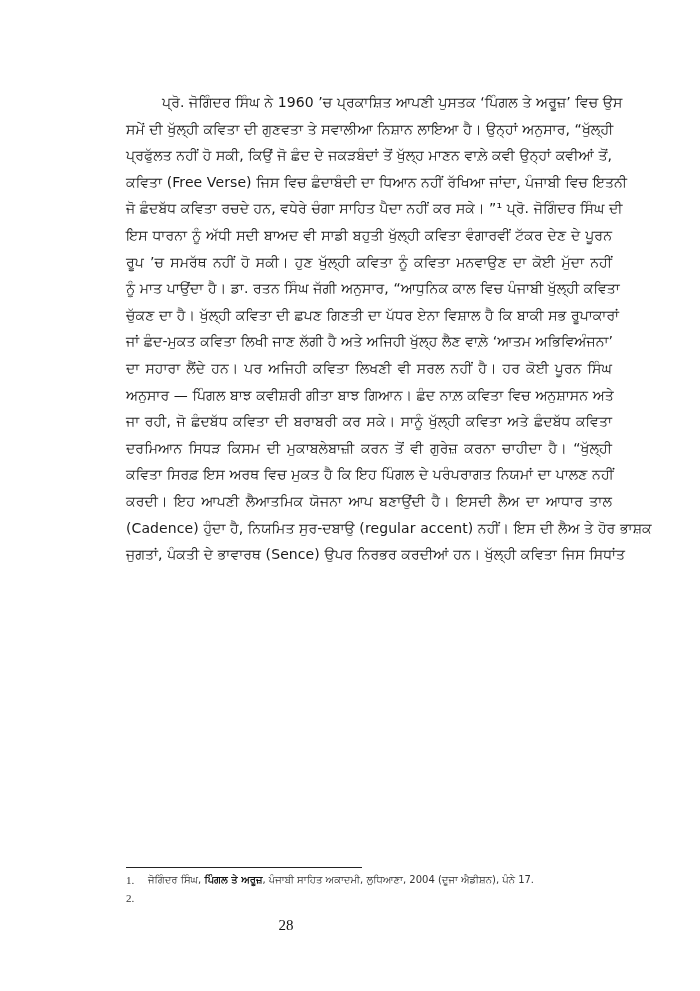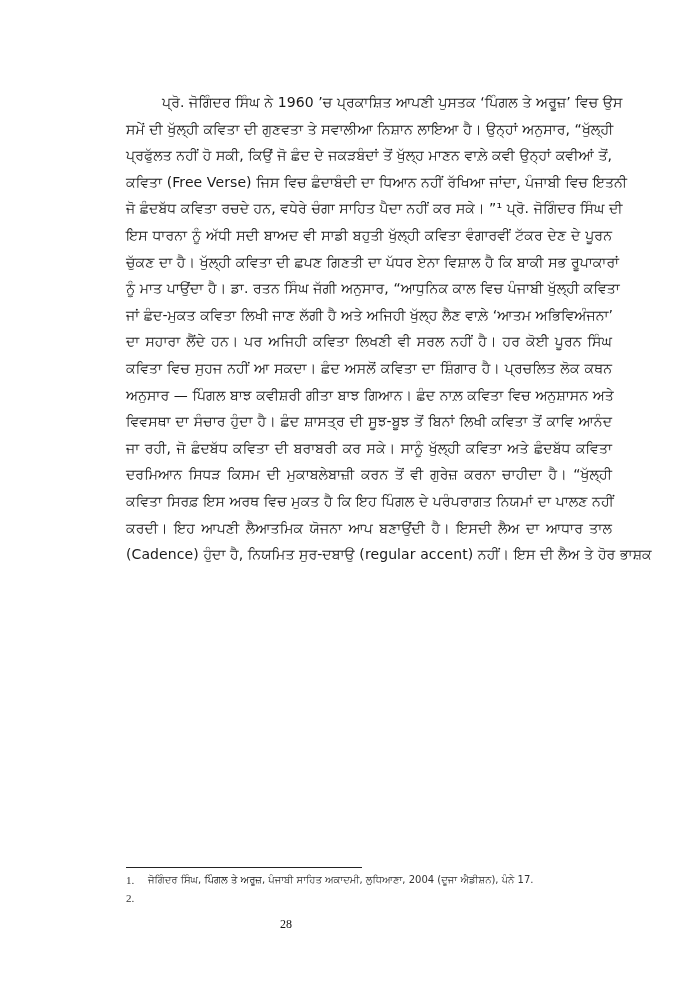--- a/index.html
+++ b/index.html
@@ -64,59 +64,59 @@
       line-height: 18px;
       white-space: nowrap;
       display: flex;
     }
     .fn-num {
       width: 22px;
       font-family: "Liberation Serif", "DejaVu Serif", serif;
       font-size: 11px;
     }
     .fn-text b {
-      font-weight: normal;
+      font-weight: bold;
       color: #111;
       margin-top: 40px;
     }
     .page-number {
       position: absolute;
       left: 0;
       width: 572px;
       top: 917px;
       text-align: center;
       font-family: "Liberation Serif", "DejaVu Serif", serif;
-      font-size: 12px;
+      font-size: 15px;
       color: #111;
     }
   </style>
 </head>
 <body>
 
 <div class="page">
 
   <div class="body-text">
     <div class="line indent">ਪ੍ਰੋ. ਜੋਗਿੰਦਰ ਸਿੰਘ ਨੇ 1960 ’ਚ ਪ੍ਰਕਾਸ਼ਿਤ ਆਪਣੀ ਪੁਸਤਕ ‘ਪਿੰਗਲ ਤੇ ਅਰੂਜ਼’ ਵਿਚ ਉਸ</div>
     <div class="line">ਸਮੇਂ ਦੀ ਖੁੱਲ੍ਹੀ ਕਵਿਤਾ ਦੀ ਗੁਣਵਤਾ ਤੇ ਸਵਾਲੀਆ ਨਿਸ਼ਾਨ ਲਾਇਆ ਹੈ। ਉਨ੍ਹਾਂ ਅਨੁਸਾਰ, “ਖੁੱਲ੍ਹੀ</div>
     <div class="line">ਪ੍ਰਫੁੱਲਤ ਨਹੀਂ ਹੋ ਸਕੀ, ਕਿਉਂ ਜੋ ਛੰਦ ਦੇ ਜਕੜਬੰਦਾਂ ਤੋਂ ਖੁੱਲ੍ਹ ਮਾਣਨ ਵਾਲ਼ੇ ਕਵੀ ਉਨ੍ਹਾਂ ਕਵੀਆਂ ਤੋਂ,</div>
     <div class="line">ਕਵਿਤਾ (Free Verse) ਜਿਸ ਵਿਚ ਛੰਦਾਬੰਦੀ ਦਾ ਧਿਆਨ ਨਹੀਂ ਰੱਖਿਆ ਜਾਂਦਾ, ਪੰਜਾਬੀ ਵਿਚ ਇਤਨੀ</div>
     <div class="line">ਜੋ ਛੰਦਬੱਧ ਕਵਿਤਾ ਰਚਦੇ ਹਨ, ਵਧੇਰੇ ਚੰਗਾ ਸਾਹਿਤ ਪੈਦਾ ਨਹੀਂ ਕਰ ਸਕੇ। ”¹ ਪ੍ਰੋ. ਜੋਗਿੰਦਰ ਸਿੰਘ ਦੀ</div>
     <div class="line">ਇਸ ਧਾਰਨਾ ਨੂੰ ਅੱਧੀ ਸਦੀ ਬਾਅਦ ਵੀ ਸਾਡੀ ਬਹੁਤੀ ਖੁੱਲ੍ਹੀ ਕਵਿਤਾ ਵੰਗਾਰਵੀਂ ਟੱਕਰ ਦੇਣ ਦੇ ਪੂਰਨ</div>
+    <div class="line">ਰੂਪ ’ਚ ਸਮਰੱਥ ਨਹੀਂ ਹੋ ਸਕੀ। ਹੁਣ ਖੁੱਲ੍ਹੀ ਕਵਿਤਾ ਨੂੰ ਕਵਿਤਾ ਮਨਵਾਉਣ ਦਾ ਕੋਈ ਮੁੱਦਾ ਨਹੀਂ</div>
+    <div class="line">ਨੂੰ ਮਾਤ ਪਾਉਂਦਾ ਹੈ। ਡਾ. ਰਤਨ ਸਿੰਘ ਜੱਗੀ ਅਨੁਸਾਰ, “ਆਧੁਨਿਕ ਕਾਲ ਵਿਚ ਪੰਜਾਬੀ ਖੁੱਲ੍ਹੀ ਕਵਿਤਾ</div>
     <div class="line">ਚੁੱਕਣ ਦਾ ਹੈ। ਖੁੱਲ੍ਹੀ ਕਵਿਤਾ ਦੀ ਛਪਣ ਗਿਣਤੀ ਦਾ ਪੱਧਰ ਏਨਾ ਵਿਸ਼ਾਲ ਹੈ ਕਿ ਬਾਕੀ ਸਭ ਰੂਪਾਕਾਰਾਂ</div>
-    <div class="line">ਨੂੰ ਮਾਤ ਪਾਉਂਦਾ ਹੈ। ਡਾ. ਰਤਨ ਸਿੰਘ ਜੱਗੀ ਅਨੁਸਾਰ, “ਆਧੁਨਿਕ ਕਾਲ ਵਿਚ ਪੰਜਾਬੀ ਖੁੱਲ੍ਹੀ ਕਵਿਤਾ</div>
     <div class="line">ਜਾਂ ਛੰਦ-ਮੁਕਤ ਕਵਿਤਾ ਲਿਖੀ ਜਾਣ ਲੱਗੀ ਹੈ ਅਤੇ ਅਜਿਹੀ ਖੁੱਲ੍ਹ ਲੈਣ ਵਾਲ਼ੇ ‘ਆਤਮ ਅਭਿਵਿਅੰਜਨਾ’</div>
     <div class="line">ਦਾ ਸਹਾਰਾ ਲੈਂਦੇ ਹਨ। ਪਰ ਅਜਿਹੀ ਕਵਿਤਾ ਲਿਖਣੀ ਵੀ ਸਰਲ ਨਹੀਂ ਹੈ। ਹਰ ਕੋਈ ਪੂਰਨ ਸਿੰਘ</div>
-    <div class="line">ਕਵਿਤਾ ਵਿਚ ਸੁਹਜ ਨਹੀਂ ਆ ਸਕਦਾ। ਛੰਦ ਅਸਲੋਂ ਕਵਿਤਾ ਦਾ ਸ਼ਿੰਗਾਰ ਹੈ। ਪ੍ਰਚਲਿਤ ਲੋਕ ਕਥਨ</div>
     <div class="line">ਅਨੁਸਾਰ — ਪਿੰਗਲ ਬਾਝ ਕਵੀਸ਼ਰੀ ਗੀਤਾ ਬਾਝ ਗਿਆਨ। ਛੰਦ ਨਾਲ਼ ਕਵਿਤਾ ਵਿਚ ਅਨੁਸ਼ਾਸਨ ਅਤੇ</div>
-    <div class="line">ਵਿਵਸਥਾ ਦਾ ਸੰਚਾਰ ਹੁੰਦਾ ਹੈ। ਛੰਦ ਸ਼ਾਸਤ੍ਰ ਦੀ ਸੂਝ-ਬੂਝ ਤੋਂ ਬਿਨਾਂ ਲਿਖੀ ਕਵਿਤਾ ਤੋਂ ਕਾਵਿ ਆਨੰਦ</div>
     <div class="line">ਜਾ ਰਹੀ, ਜੋ ਛੰਦਬੱਧ ਕਵਿਤਾ ਦੀ ਬਰਾਬਰੀ ਕਰ ਸਕੇ। ਸਾਨੂੰ ਖੁੱਲ੍ਹੀ ਕਵਿਤਾ ਅਤੇ ਛੰਦਬੱਧ ਕਵਿਤਾ</div>
     <div class="line">ਦਰਮਿਆਨ ਸਿਧੜ ਕਿਸਮ ਦੀ ਮੁਕਾਬਲੇਬਾਜ਼ੀ ਕਰਨ ਤੋਂ ਵੀ ਗੁਰੇਜ਼ ਕਰਨਾ ਚਾਹੀਦਾ ਹੈ। “ਖੁੱਲ੍ਹੀ</div>
     <div class="line">ਕਵਿਤਾ ਸਿਰਫ਼ ਇਸ ਅਰਥ ਵਿਚ ਮੁਕਤ ਹੈ ਕਿ ਇਹ ਪਿੰਗਲ ਦੇ ਪਰੰਪਰਾਗਤ ਨਿਯਮਾਂ ਦਾ ਪਾਲਣ ਨਹੀਂ</div>
     <div class="line">ਕਰਦੀ। ਇਹ ਆਪਣੀ ਲੈਆਤਮਿਕ ਯੋਜਨਾ ਆਪ ਬਣਾਉਂਦੀ ਹੈ। ਇਸਦੀ ਲੈਅ ਦਾ ਆਧਾਰ ਤਾਲ</div>
     <div class="line">(Cadence) ਹੁੰਦਾ ਹੈ, ਨਿਯਮਿਤ ਸੁਰ-ਦਬਾਉ (regular accent) ਨਹੀਂ। ਇਸ ਦੀ ਲੈਅ ਤੇ ਹੋਰ ਭਾਸ਼ਕ</div>
+    <div class="line last">ਜੁਗਤਾਂ, ਪੰਕਤੀ ਦੇ ਭਾਵਾਰਥ (Sence) ਉਪਰ ਨਿਰਭਰ ਕਰਦੀਆਂ ਹਨ। ਖੁੱਲ੍ਹੀ ਕਵਿਤਾ ਜਿਸ ਸਿਧਾਂਤ</div>
   </div>
 
   <div class="footnote-rule"></div>
 
   <div class="footnotes">
     <div class="fn">
       <span class="fn-num">1.</span>
       <span class="fn-text">
         <span>ਜੋਗਿੰਦਰ ਸਿੰਘ,</span>
         <b>ਪਿੰਗਲ ਤੇ ਅਰੂਜ਼</b><span>, ਪੰਜਾਬੀ ਸਾਹਿਤ ਅਕਾਦਮੀ, ਲੁਧਿਆਣਾ, 2004 (ਦੂਜਾ ਐਡੀਸ਼ਨ), ਪੰਨੇ 17.</span>

